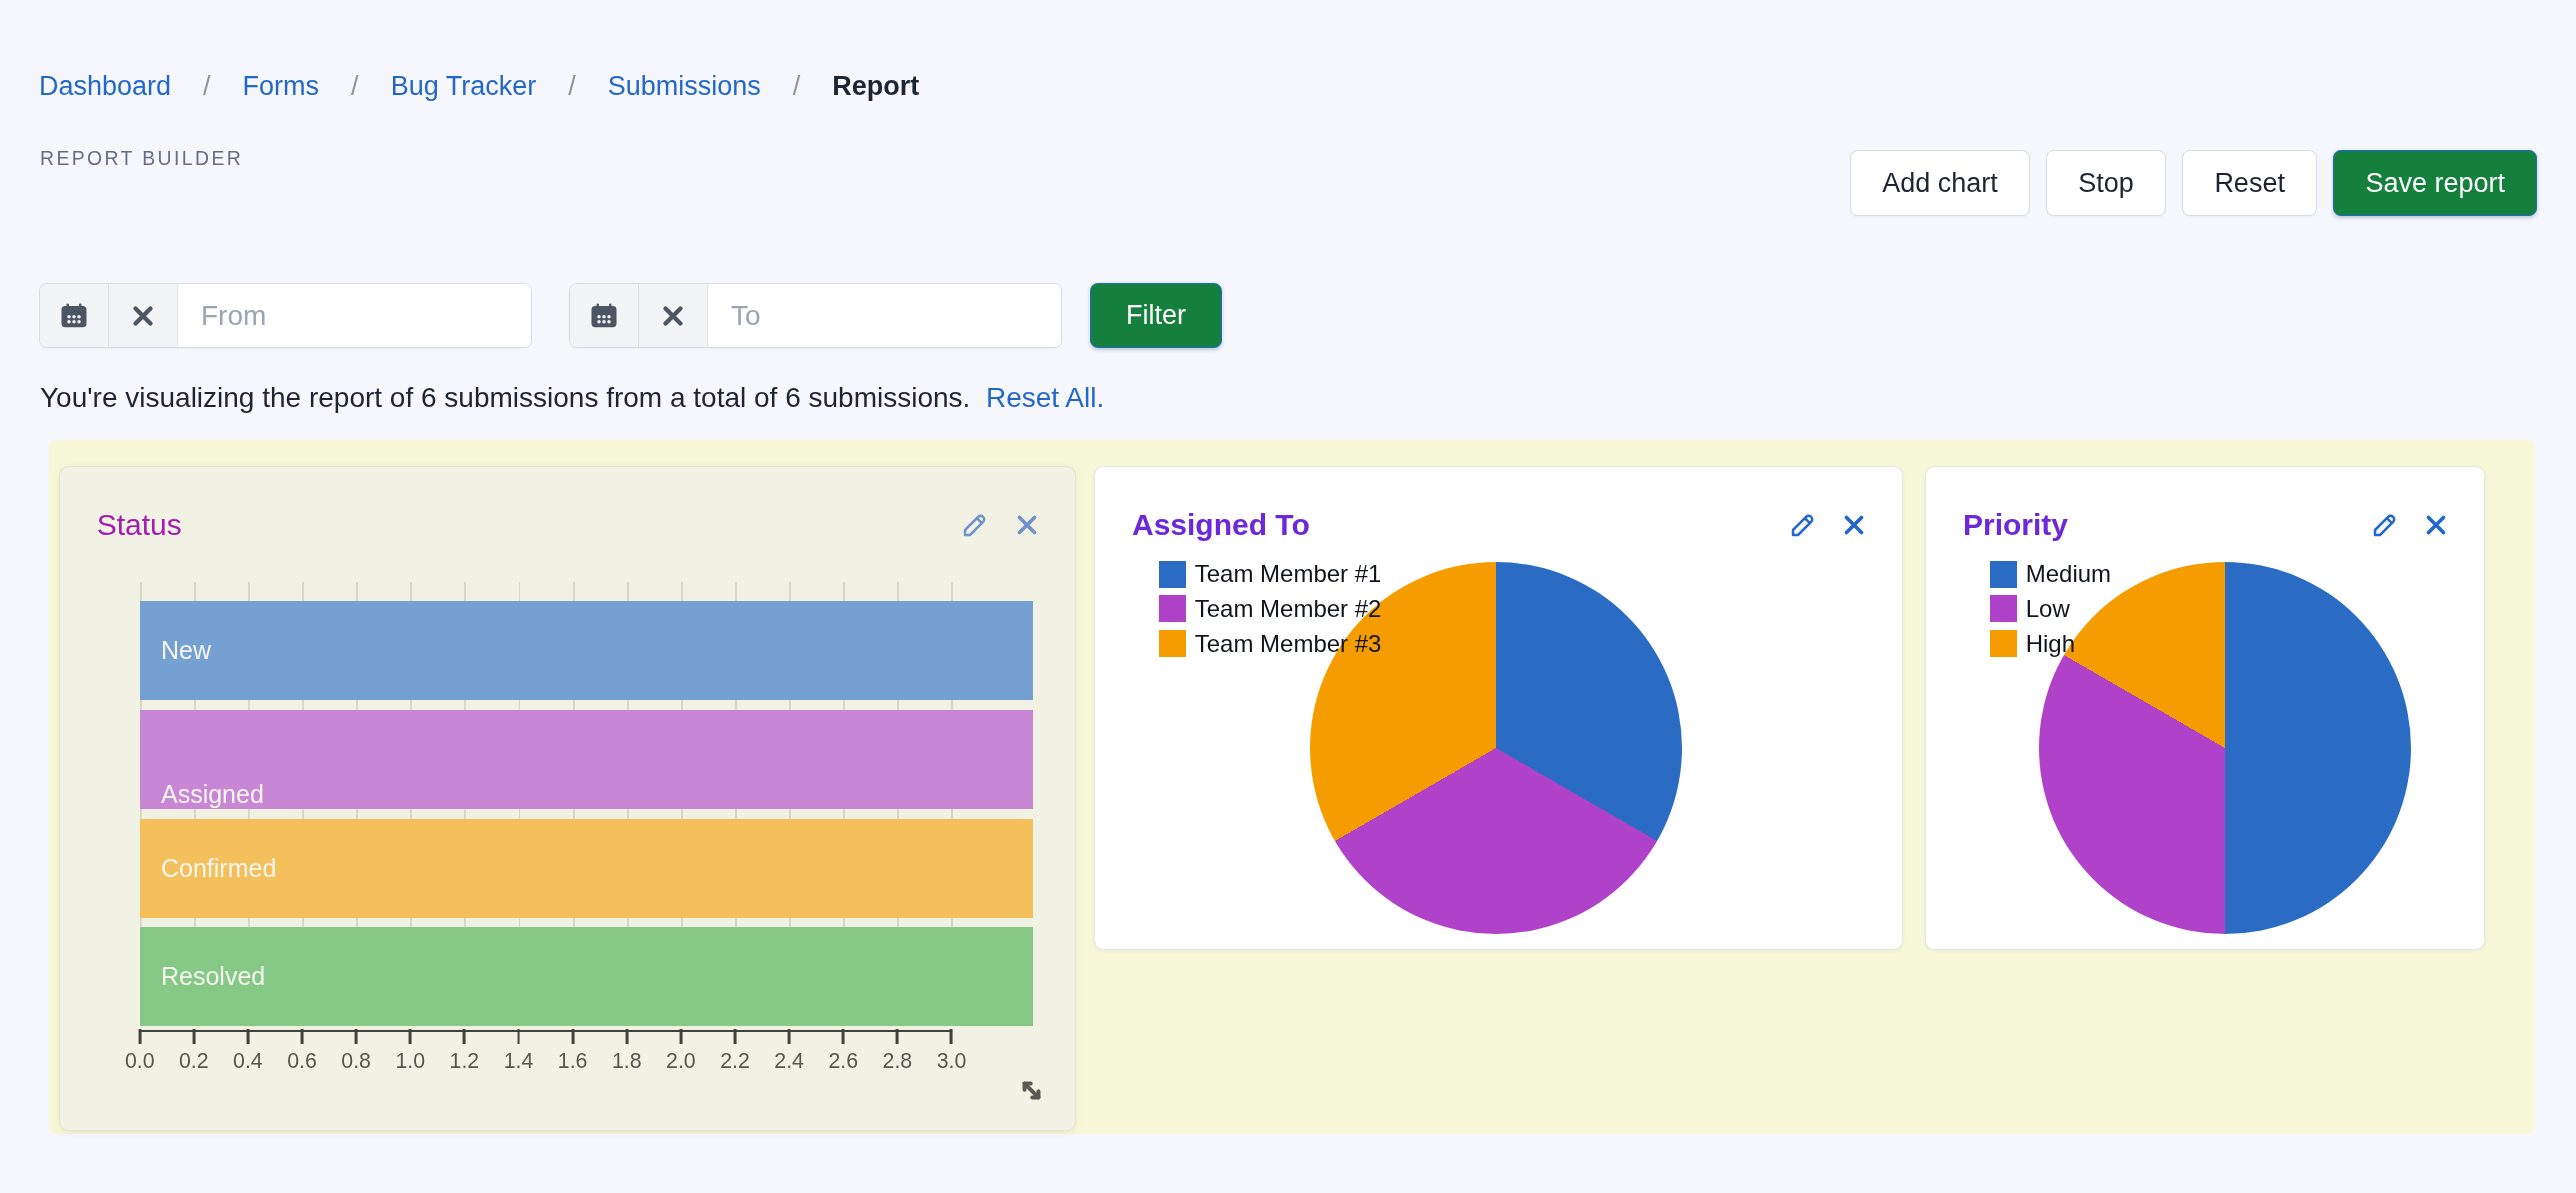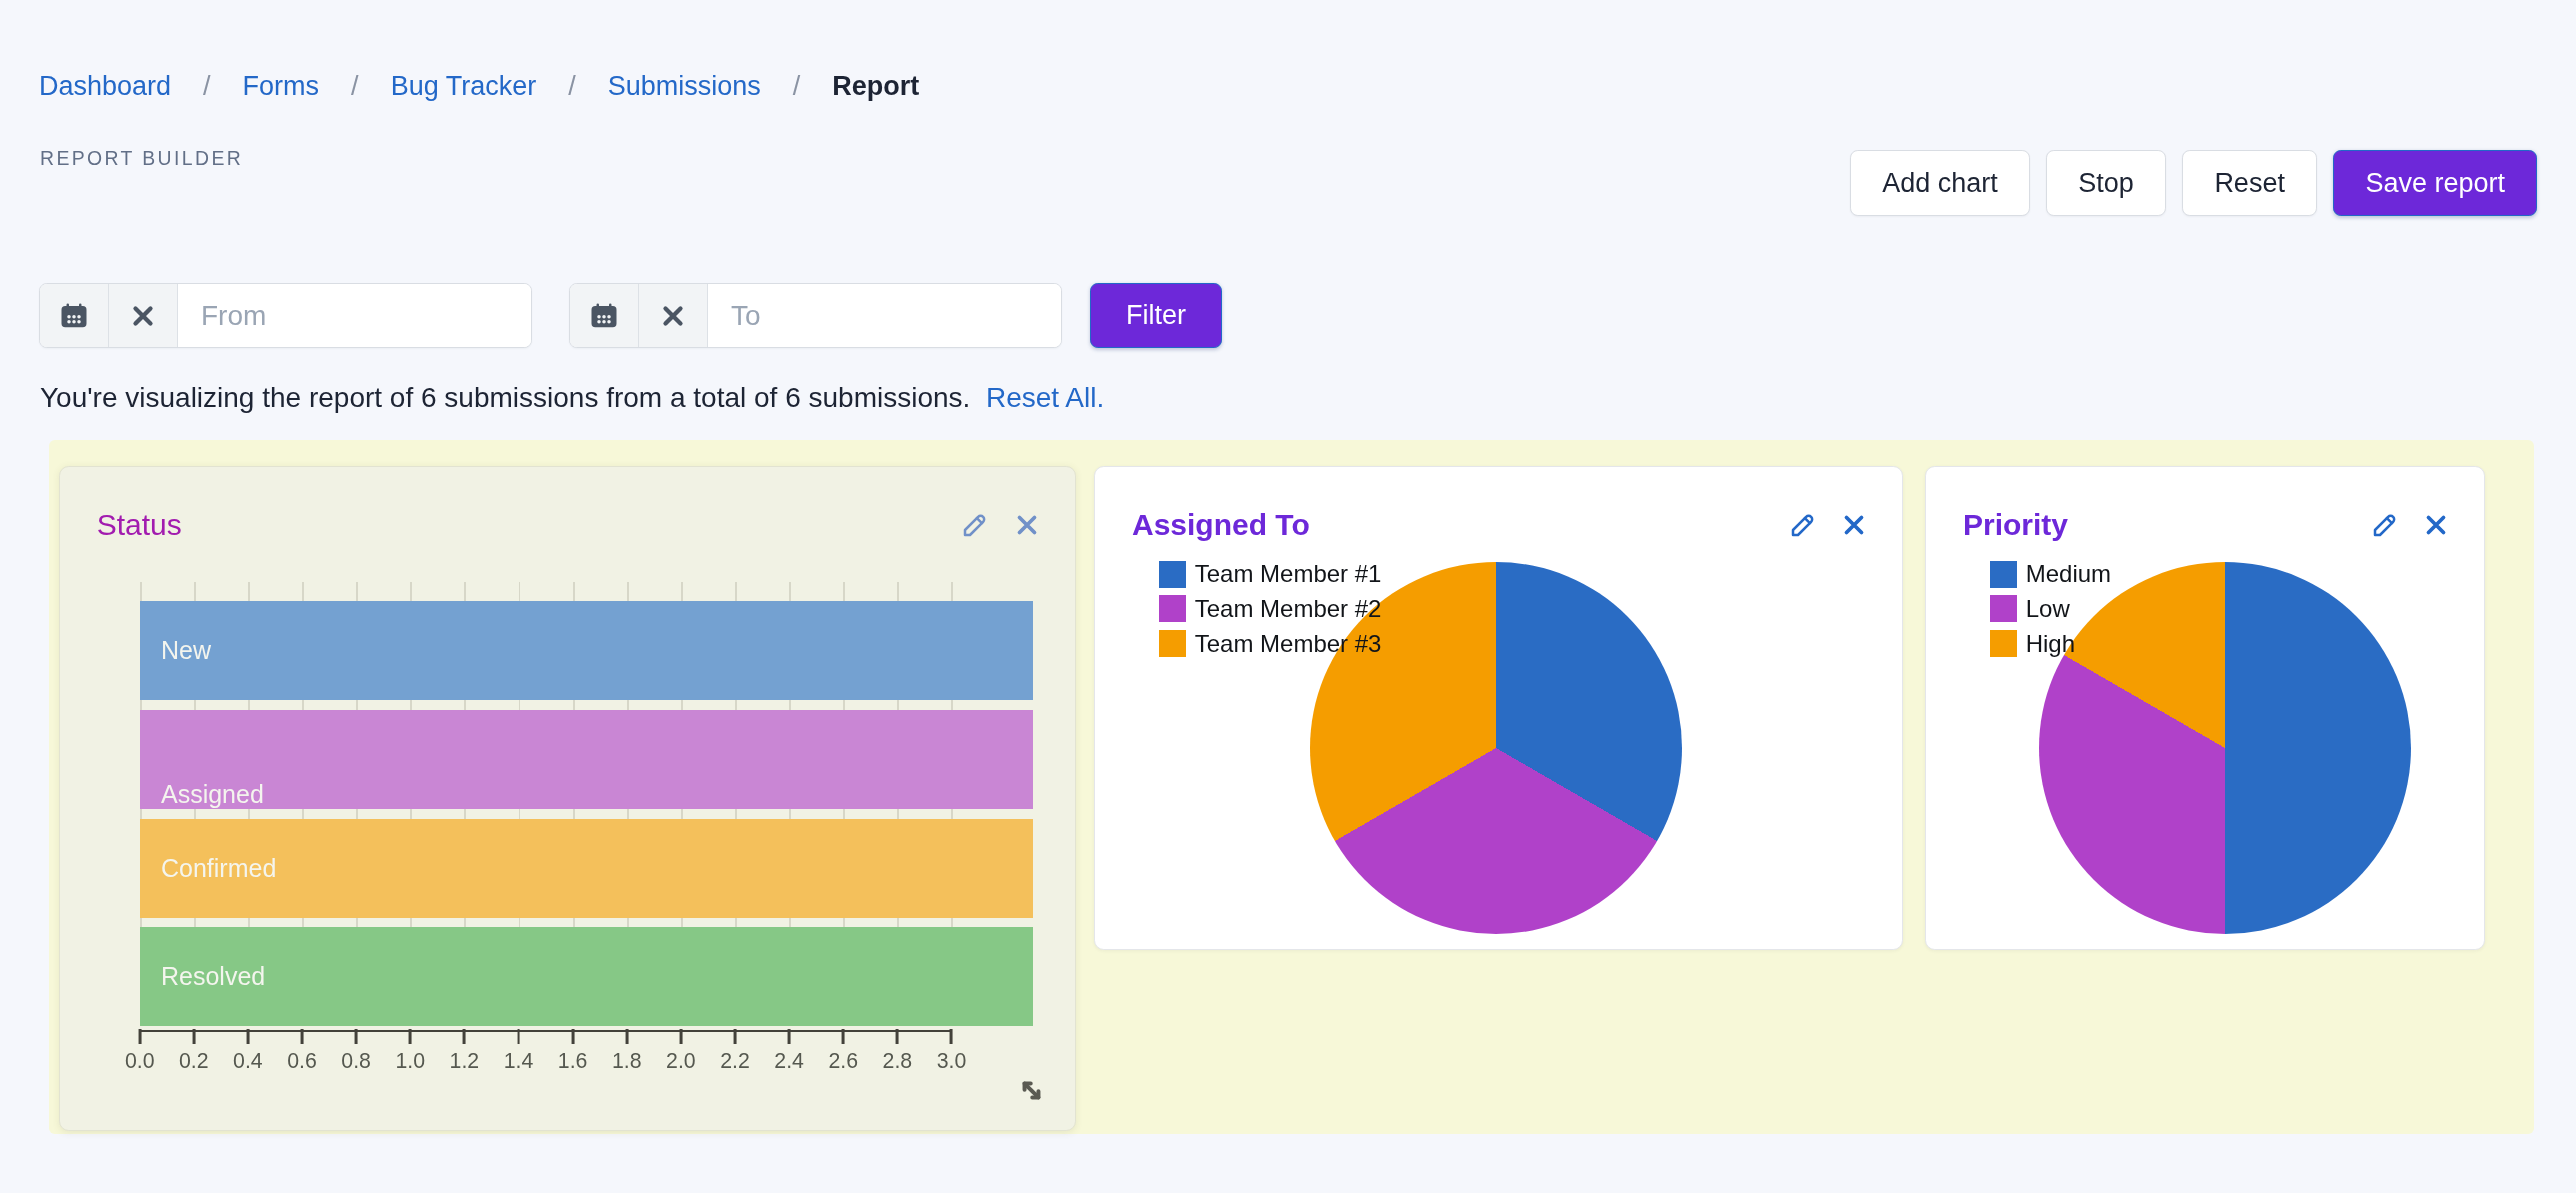--- a/index.html
+++ b/index.html
@@ -17,21 +17,21 @@
   
   .eyebrow { position:absolute; top:147px; left:40px; font-size:19.4px; font-weight:normal; letter-spacing:2.4px; color:#626f87; }
   .page-title { position:absolute; top:175px; left:39px; font-size:40px; font-weight:bold; color:#1d2434; }
   .toolbar { position:absolute; top:150px; right:39px; display:flex; gap:16.5px; }
   .btn {
     height:66px; padding:0 31px; border-radius:7.8px; font-size:27px;
     display:flex; align-items:center; justify-content:center; cursor:pointer;
     font-family:"Liberation Sans", sans-serif;
   }
   .btn-white { background:#ffffff; border:1px solid #d9dde3; color:#1d2434; box-shadow:0 1px 1.9px rgba(30,40,60,.05); }
-  .btn-primary { background:#6d28d9; border:1px solid #2268c8; color:#ffffff; box-shadow:0 1.9px 3.9px rgba(30,60,120,.25); }
+  .btn-primary { background:#15803d; border:1px solid #2268c8; color:#ffffff; box-shadow:0 1.9px 3.9px rgba(30,60,120,.25); }
   
   .filter-row { position:absolute; top:283px; left:39px; display:flex; align-items:center; }
   .input-group {
     display:flex; align-items:stretch; width:493px; height:65px;
     border:1px solid #d9dde3; border-radius:7.8px; background:#ffffff; overflow:hidden;
     box-shadow:0 1px 1.9px rgba(30,40,60,.04);
   }
   .input-group + .input-group { margin-left:37px; }
   .addon {
     width:69px; background:#f2f4f6; display:flex; align-items:center; justify-content:center;

